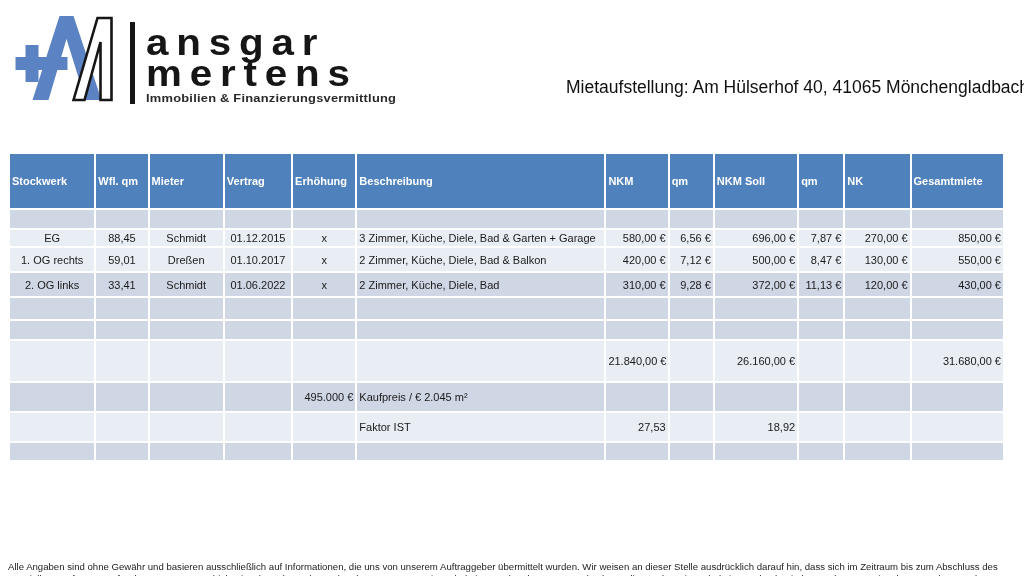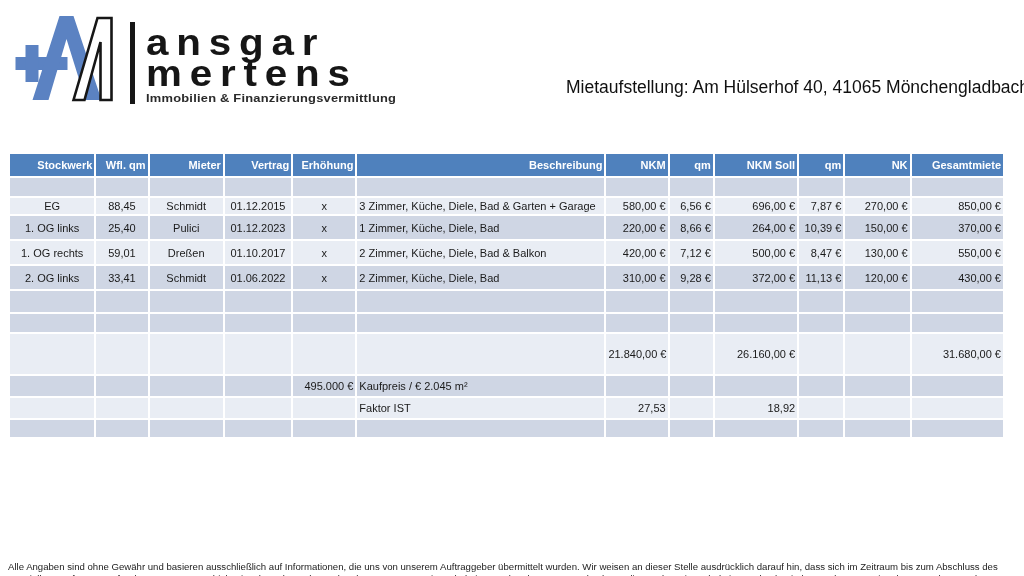--- a/index.html
+++ b/index.html
@@ -16,38 +16,38 @@
   .brand-tagline{font-size:11.5px;font-weight:bold;letter-spacing:.2px;color:#2a2a2a;margin-top:3px;}
   
   .page-title{position:absolute;top:77px;left:566px;font-size:17.5px;color:#101010;white-space:nowrap;}
   
   table.rent{
     position:absolute;top:152px;left:8px;width:997px;
     border-collapse:separate;border-spacing:2px;table-layout:fixed;
   }
   table.rent th{
     background:var(--header-blue,#4f81bd);color:#ffffff;
-    font-size:11px;font-weight:bold;text-align:right;
-    height:22px;padding:0 2px;white-space:nowrap;overflow:hidden;margin-left:27px;
+    font-size:11px;font-weight:bold;text-align:left;
+    height:22px;padding:16px 2px;white-space:nowrap;overflow:hidden;margin-left:27px;
   }
   table.rent td{
     font-size:11px;color:#1a1a1a;padding:0 2px;
     white-space:nowrap;overflow:hidden;vertical-align:middle;
   }
   tr.shade-dark td{background:var(--row-dark,#cfd6e4);}
   tr.shade-light td{background:var(--row-light,#e9edf4);}
   td.align-left{text-align:left;padding-left:7px;}
   td.align-right{text-align:right;padding-right:7px;}
   td.align-center{text-align:center;}
   tr.k-spacer td{height:18px;}
   tr.k-data td{height:23px;}
   tr.k-data-lg td{height:16px;}
   tr.k-gap td{height:21px;}
   tr.k-tall td{height:40px;}
-  tr.k-small td{height:20px;}
+  tr.k-small td{height:28px;}
   tr.k-end td{height:17px;}
   
   .disclaimer{
     position:absolute;left:8px;top:529px;width:1008px;
     font-size:9.6px;line-height:11.6px;color:#1c1c1c;margin-top:32px;
   }
   .disclaimer-highlight{
     color:var(--highlight-red,#8d3a32);
     text-decoration:underline;
     text-decoration-style:wavy;
@@ -130,34 +130,20 @@
         <td class="align-center">01.12.2015</td>
         <td class="align-center">x</td>
         <td class="align-left">3 Zimmer, Küche, Diele, Bad &amp; Garten + Garage</td>
         <td class="align-right">580,00 €</td>
         <td class="align-right">6,56 €</td>
         <td class="align-right">696,00 €</td>
         <td class="align-right">7,87 €</td>
         <td class="align-right">270,00 €</td>
         <td class="align-right">850,00 €</td>
       </tr>
-      <tr class="shade-dark k-data">
-        <td class="align-center">1. OG links</td>
-        <td class="align-center">25,40</td>
-        <td class="align-center">Pulici</td>
-        <td class="align-center">01.12.2023</td>
-        <td class="align-center">x</td>
-        <td class="align-left">1 Zimmer, Küche, Diele, Bad</td>
-        <td class="align-right">220,00 €</td>
-        <td class="align-right">8,66 €</td>
-        <td class="align-right">264,00 €</td>
-        <td class="align-right">10,39 €</td>
-        <td class="align-right">150,00 €</td>
-        <td class="align-right">370,00 €</td>
-      </tr>
       <tr class="shade-light k-data">
         <td class="align-center">1. OG rechts</td>
         <td class="align-center">59,01</td>
         <td class="align-center">Dreßen</td>
         <td class="align-center">01.10.2017</td>
         <td class="align-center">x</td>
         <td class="align-left">2 Zimmer, Küche, Diele, Bad &amp; Balkon</td>
         <td class="align-right">420,00 €</td>
         <td class="align-right">7,12 €</td>
         <td class="align-right">500,00 €</td>

